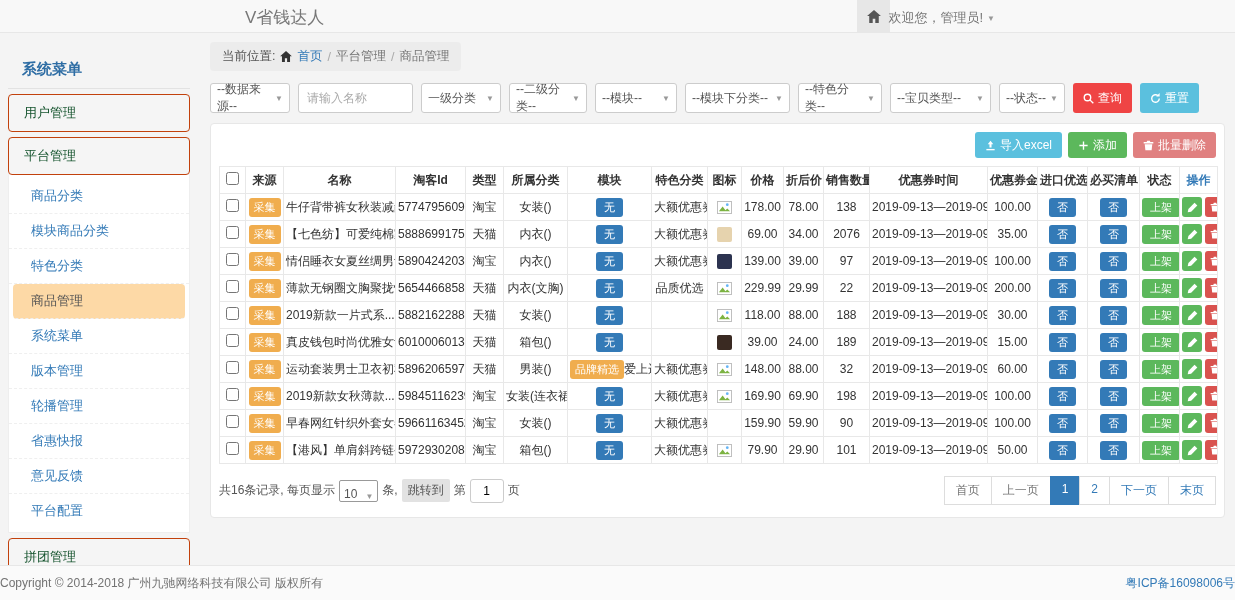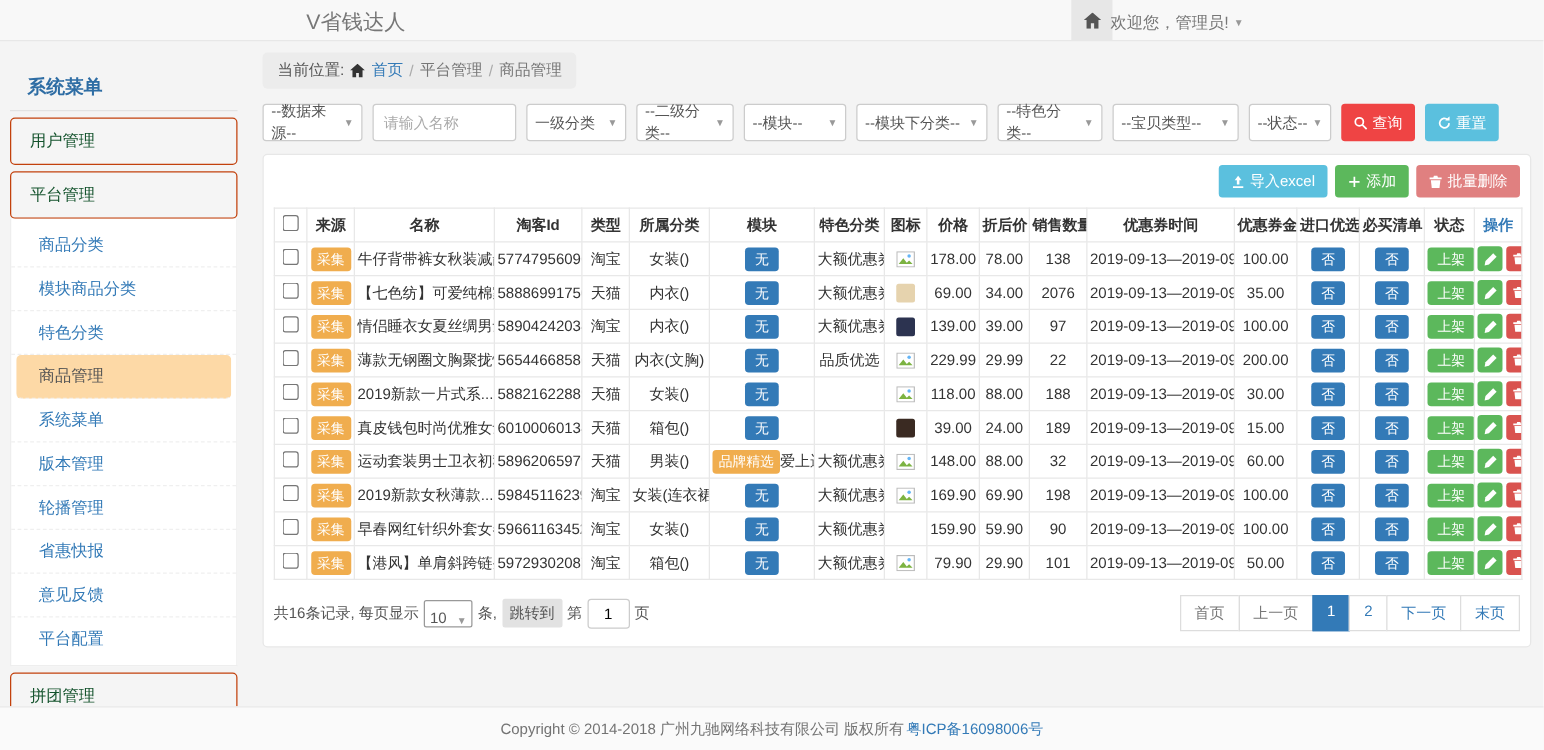--- a/index.html
+++ b/index.html
@@ -60,21 +60,21 @@
   .pagebar { display:flex; justify-content:space-between; align-items:center; margin-top:12px; font-size:12px; color:#555; }
   .page-left { display:flex; align-items:center; gap:4px; }
   .mini-sel { border:1px solid #999; border-radius:2px; background:#fff; height:22px; display:inline-flex; align-items:flex-end; gap:4px; padding:0 4px; cursor:pointer; }
   .jump-chip { background:#e2e2e2; padding:3px 6px; border-radius:2px; cursor:pointer; }
   .page-input { width:34px; height:24px; border:1px solid #ccc; border-radius:3px; text-align:center; font-size:12px; }
   .pager { display:flex; }
   .pager .pg { border:1px solid #ddd; background:#fff; padding:5px 11px; color:#337ab7; cursor:pointer; margin-left:-1px; }
   .pager .pg.muted { color:#777; }
   .pager .pg.active { background:#337ab7; border-color:#337ab7; color:#fff; }
 
-  .footer { position:absolute; left:0; right:0; bottom:0; height:35px; background:#fafafa; border-top:1px solid #e7e7e7; z-index:4; display:flex; align-items:center; justify-content:center; font-size:12px; color:#737373; gap:2px; }
+  .footer { position:absolute; left:0; right:0; bottom:0; height:35px; background:#fafafa; border-top:1px solid #e7e7e7; z-index:4; display:flex; align-items:center; justify-content:space-between; font-size:12px; color:#737373; gap:2px; }
   .footer .link { color:#337ab7; cursor:pointer; }
   svg { display:block; }
 </style>
 </head>
 <body>
 
 <div class="page">
 
   <div class="topbar">
     <div class="brand">V省钱达人</div>

